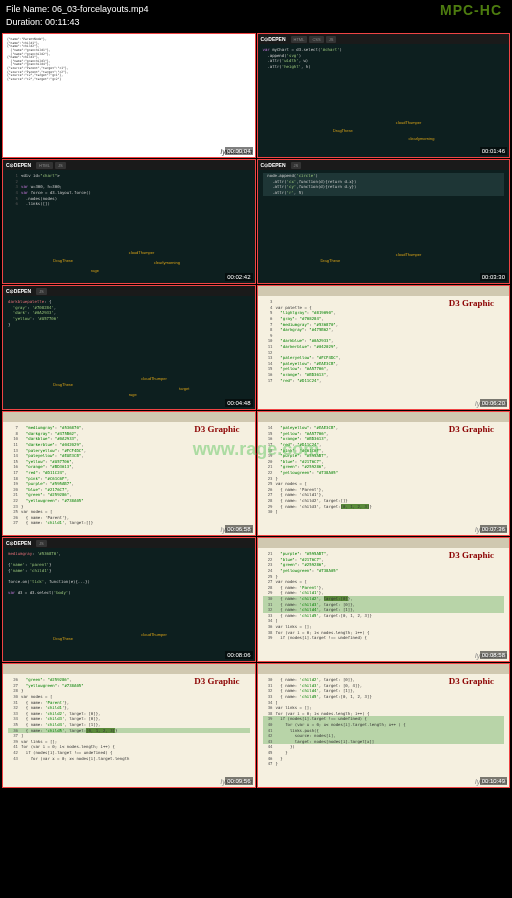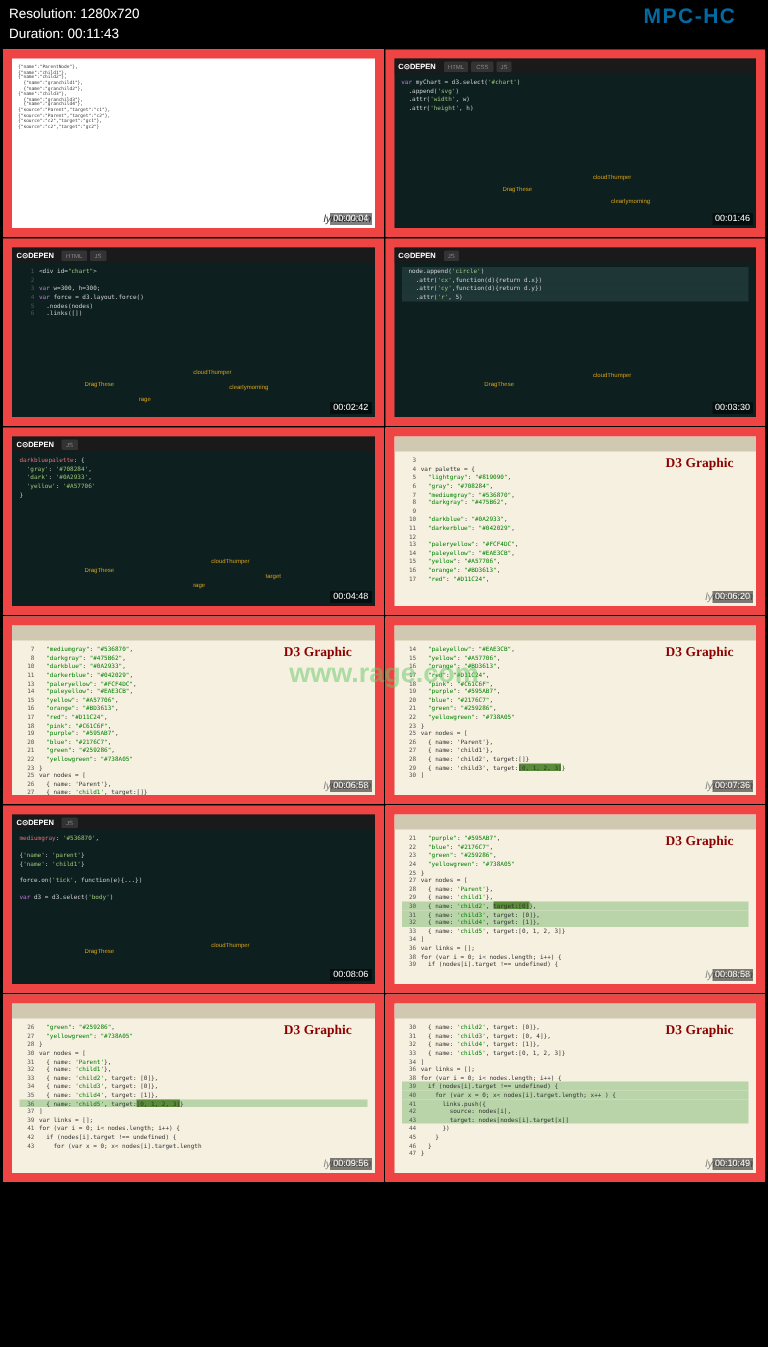--- a/index.html
+++ b/index.html
@@ -1,20 +1,20 @@
 <!DOCTYPE html>
 <html><head>
 <meta charset="utf-8">
 <style>
 *{margin:0;padding:0;box-sizing:border-box}
 body{width:512px;height:898px;background:#000;font-family:Arial,sans-serif;font-size:5px;color:#ccc;position:relative}
 .header{background:rgba(0,0,0,.7);padding:3px 6px;font-size:9px;line-height:1.4;color:#fff}
-.mpc{position:absolute;top:2px;right:21px;font-size:14px;font-weight:bold;color:#0369a1;letter-spacing:1px}
+.mpc{position:absolute;top:2px;right:10px;font-size:14px;font-weight:bold;color:#4d7c0f;letter-spacing:1px}
 .grid{display:grid;grid-template-columns:1fr 1fr;gap:1px;padding:2px}
-.cell{height:125px;background:#1a2a2a;position:relative;overflow:hidden;border:6px solid #ef4444}
+.cell{height:125px;background:#1a2a2a;position:relative;overflow:hidden;border:1px solid #ef4444}
 .cell.white{background:#fff}
 .cell.cream{background:#f5f0e0}
 .cell.dark{background:#0d1f1f}
 .topbar{background:#1a1a1a;height:10px;display:flex;align-items:center;padding:0 3px;font-size:4px;color:#888}
 .topbar .logo{color:#fff;font-weight:bold;font-size:5px;margin-right:4px}
 .topbar .btn{background:#333;padding:1px 3px;margin:0 1px;border-radius:1px}
 .code{padding:3px 5px;font-family:monospace;font-size:4px;line-height:1.4}
 .code .ln{color:#555;display:inline-block;width:10px;text-align:right;margin-right:3px}
 .code .kw{color:#c678dd}
 .code .str{color:#98c379}
@@ -30,21 +30,21 @@
 .cream .code .str{color:#008000}
 .hl{background:#b8d4a8}
 .hlg{background:#5a8a3a}
 .treecol{padding:4px;font-family:monospace;font-size:3px;color:#333;line-height:1.2}
 .watermark{position:absolute;top:50%;left:50%;transform:translate(-50%,-50%);font-size:18px;color:rgba(100,200,100,.5);font-weight:bold;pointer-events:none;z-index:100}
 </style>
 </head>
 <body>
 
 <div class="header">
-  <div><span>Resolution:</span> <span>1280x720</span></div>
+  <div><span>File Name:</span> <span>06_03-forcelayouts.mp4</span></div>
   <div><span>Duration:</span> <span>00:11:43</span></div>
 </div>
 <div class="mpc">MPC-HC</div>
 
 <div class="grid">
 
 <div class="cell white">
   <div class="treecol">
     {"name":"ParentNode"},<br>{"name":"child1"},<br>{"name":"child2"},<br>&nbsp;&nbsp;{"name":"granchild1"},<br>&nbsp;&nbsp;{"name":"granchild2"},<br>{"name":"child3"},<br>&nbsp;&nbsp;{"name":"granchild3"},<br>&nbsp;&nbsp;{"name":"granchild4"},<br>{"source":"Parent","target":"c1"},<br>{"source":"Parent","target":"c2"},<br>{"source":"c2","target":"gc1"},<br>{"source":"c2","target":"gc2"}
   </div>

